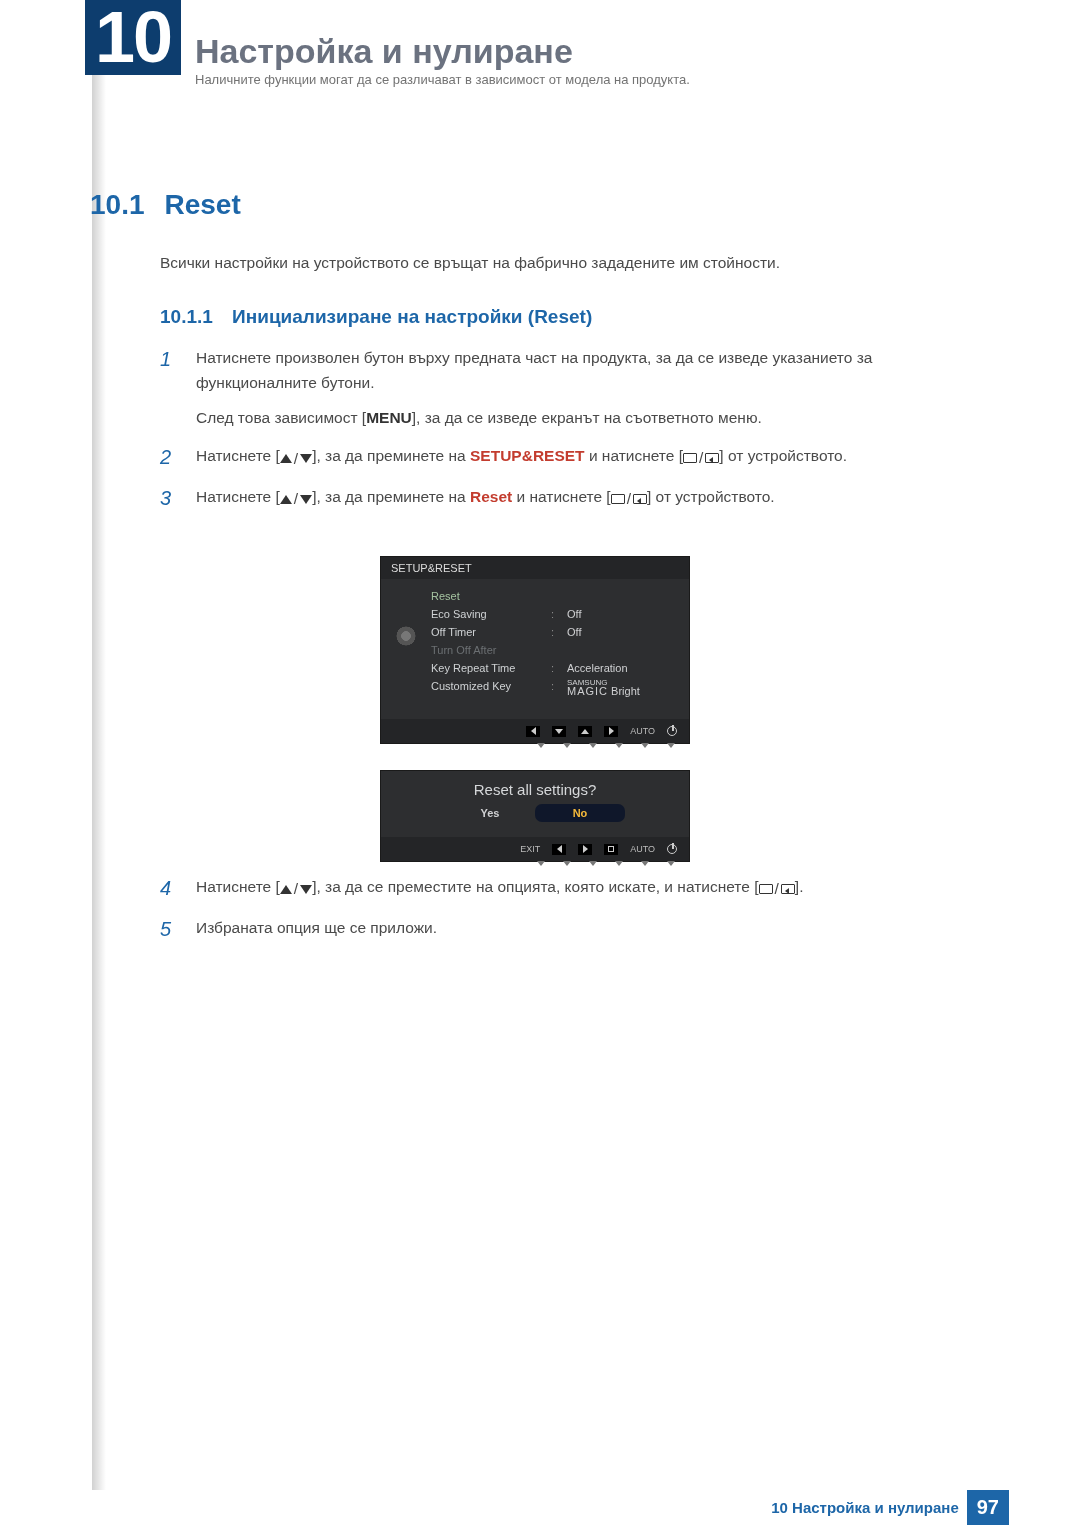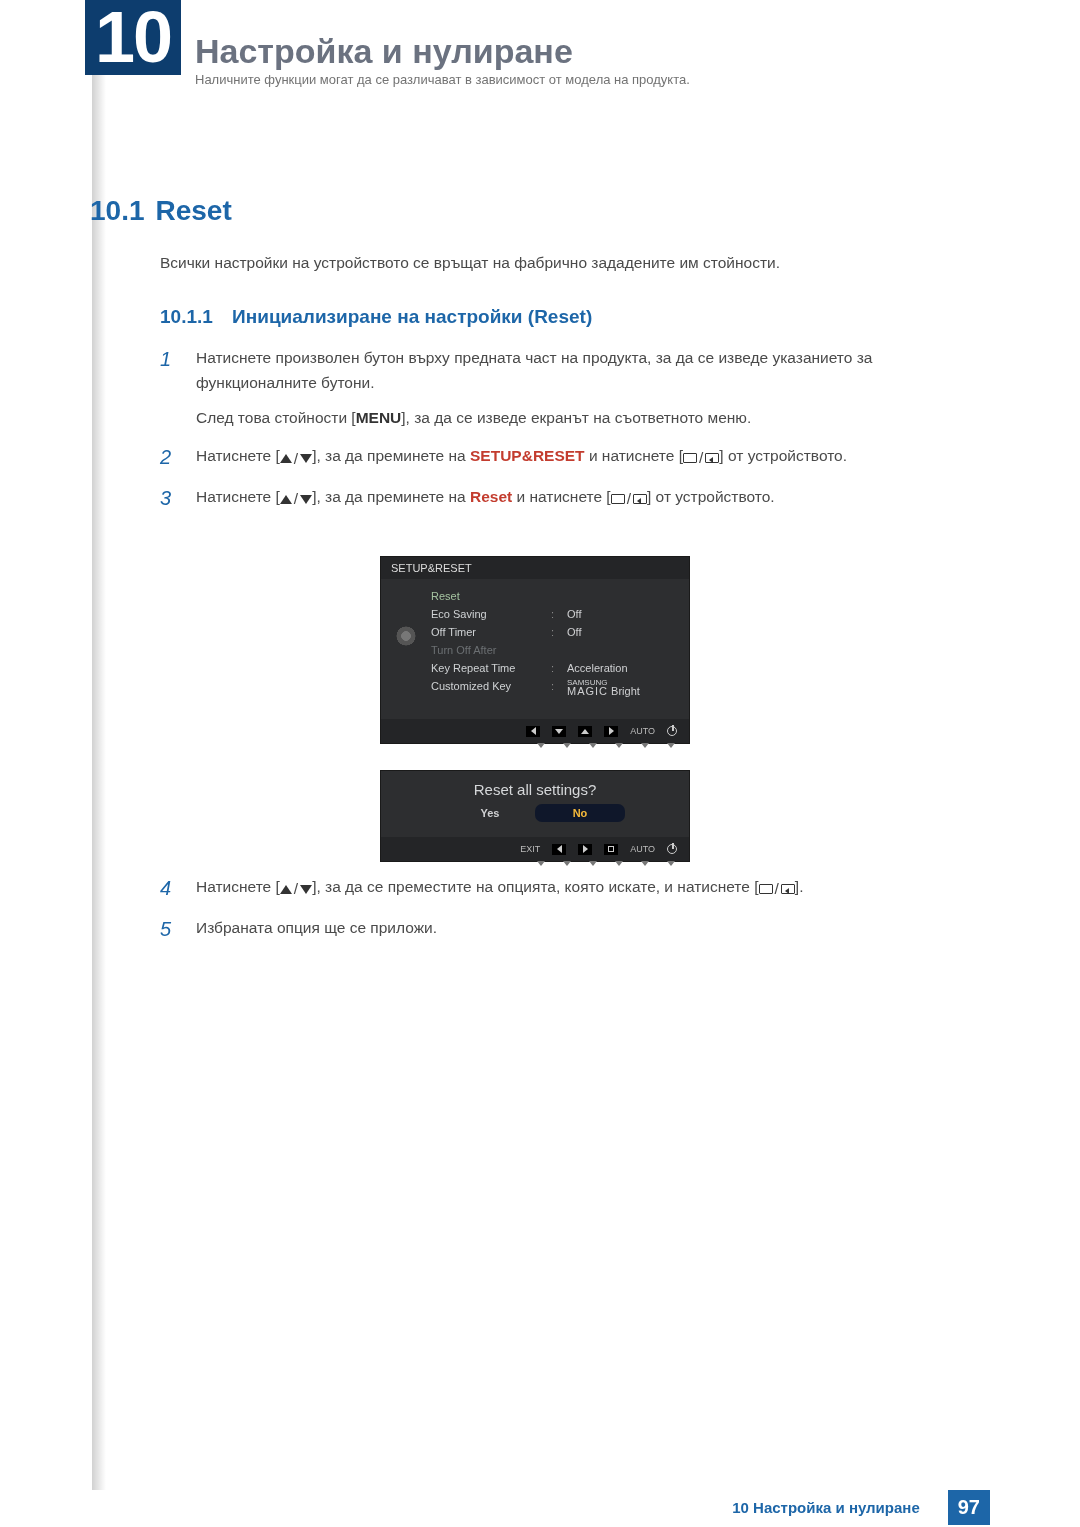--- a/index.html
+++ b/index.html
@@ -36,24 +36,24 @@
     font-weight: 600;
   }
   .chapnote {
     position: absolute;
     left: 195px; top: 72px;
     font-size: 13px;
     color: #737373;
   }
   .h2row {
     position: absolute;
-    left: 90px; top: 195px;
+    left: 90px; top: 189px;
     display: flex;
     align-items: baseline;
-    gap: 11px;
+    gap: 20px;
   }
   .h2num { color: #1d66a8; font-size: 28px; font-weight: 700; }
   .h2title { color: #1d66a8; font-size: 28px; font-weight: 700; }
   .h2desc {
     position: absolute;
     left: 160px; top: 254px;
     font-size: 15.5px; color: #4a4a4a;
     right: 120px;
   }
   .h3row {
@@ -162,22 +162,22 @@
     right: 120px;
   }
 
   .footer {
     position: absolute;
     left: 0; right: 0; bottom: 0;
     height: 40px;
     display: flex;
     justify-content: flex-end;
     align-items: center;
-    padding-right: 90px;
-    gap: 28px;
+    padding-right: 71px;
+    gap: 8px;
   }
   .footer .ftext { color:#1d66a8; font-weight:700; font-size:15px;}
   .footer .pnum { background:#1d66a8;color:#ffffff;font-weight:700;font-size:20px;padding:6px 10px;}
 </style>
 </head>
 <body>
 
 <div class="shadow-strip"></div>
 
 <div class="chapnum">10</div>
@@ -194,21 +194,21 @@
   <span class="h3num">10.1.1</span>
   <span>Инициализиране на настройки (Reset)</span>
 </div>
 
 <div class="steps">
   <div class="step">
     <div class="stepnum">1</div>
     <div class="steptext">
       <div>Натиснете произволен бутон върху предната част на продукта, за да се изведе указанието за функционалните бутони.</div>
       <div class="sub">
-        <span>След това стойности [</span><span class="bold">MENU</span><span>], за да се изведе екранът на съответното меню.</span>
+        <span>След това зависимост [</span><span class="bold">MENU</span><span>], за да се изведе екранът на съответното меню.</span>
       </div>
     </div>
   </div>
 
   <div class="step">
     <div class="stepnum">2</div>
     <div class="steptext">
       <span>Натиснете [</span><span class="icongroup"><span class="tri-up"></span>/<span class="tri-down"></span></span><span>], за да преминете на </span><span class="red">SETUP&amp;RESET</span><span> и натиснете [</span><span class="icongroup"><span class="rect-icon"></span>/<span class="enter-icon"></span></span><span>] от устройството.</span>
     </div>
   </div>

